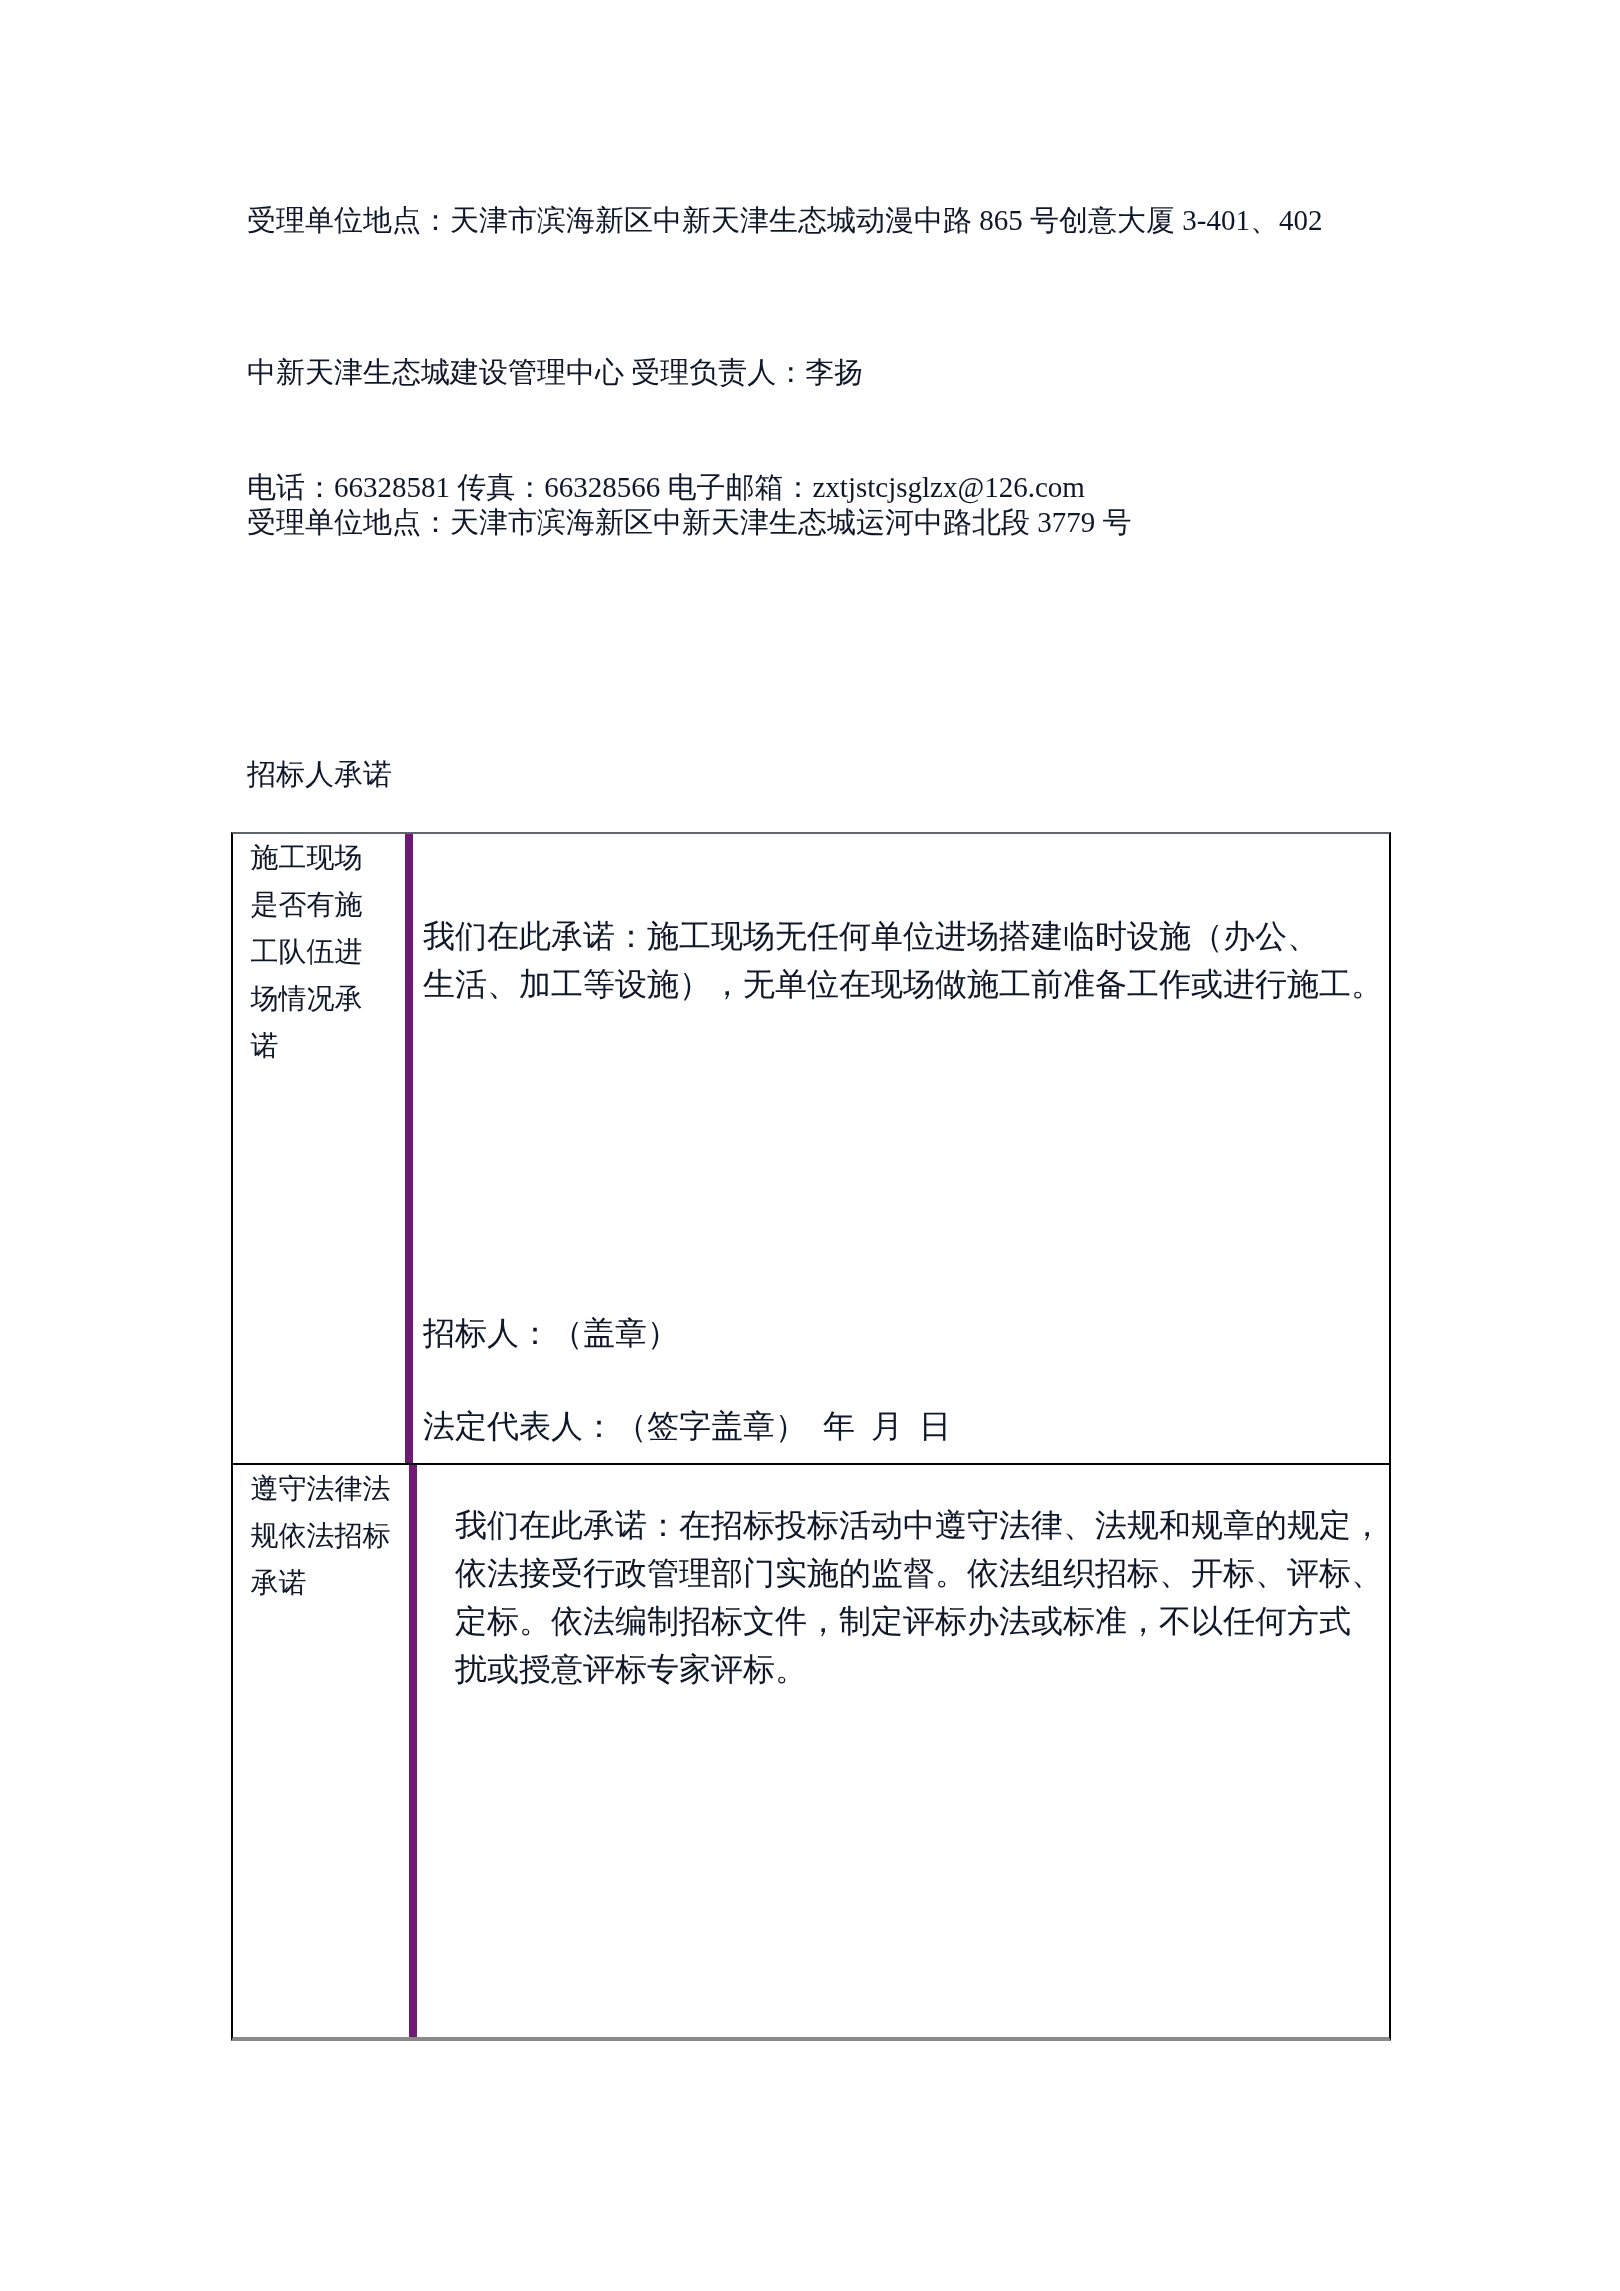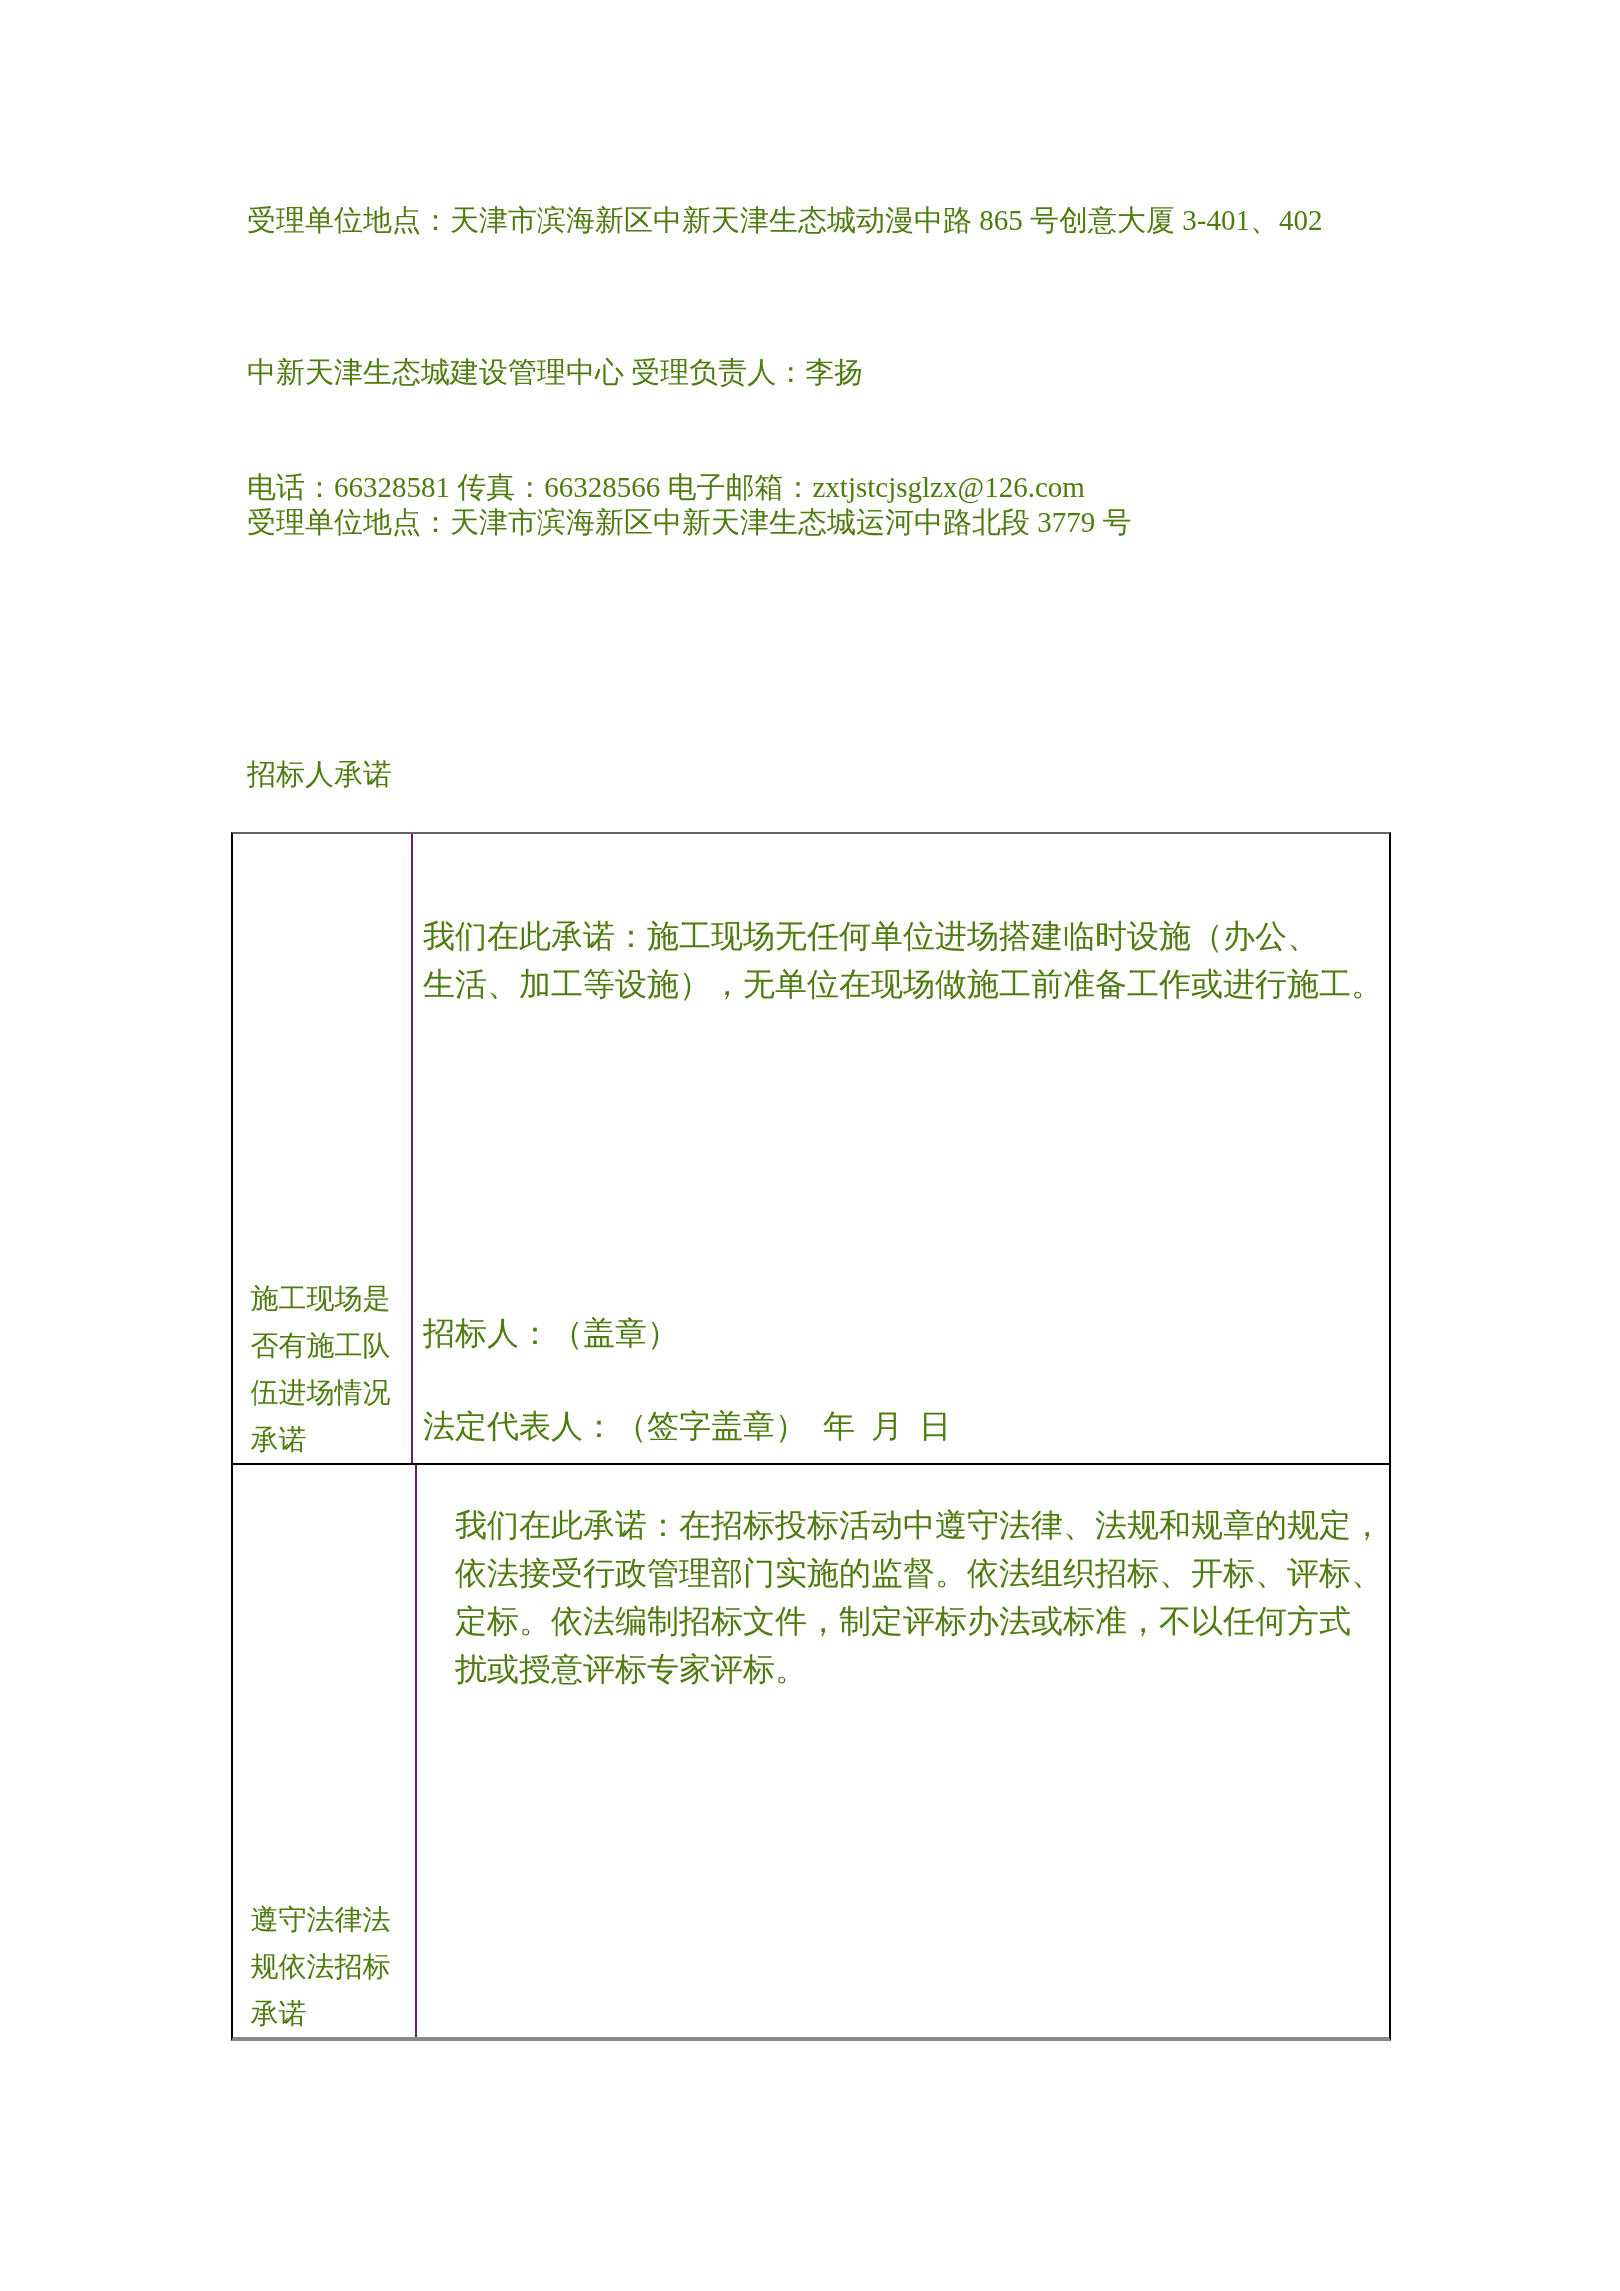--- a/index.html
+++ b/index.html
@@ -5,21 +5,21 @@
   html, body {
     margin: 0;
     padding: 0;
     background: #ffffff;
   }
   .page {
     position: relative;
     width: 1620px;
     height: 2292px;
     background: #ffffff;
-    color: #4d7c0f;
+    color: #0f172a;
     font-family: "Liberation Serif", "DejaVu Serif", serif;
     overflow: hidden;
   }
   .doc-line {
     position: absolute;
     left: 247px;
     font-size: 29px;
     line-height: 33px;
     white-space: pre;
   }
@@ -47,23 +47,23 @@
   .table-row.row-1 {
     height: 631px;
     border-bottom: 2px solid #000000;
   }
   .table-row.row-2 {
     height: 572px;
   }
   .label-cell {
     width: 315px;
     box-sizing: border-box;
-    border-right: 2px solid #701a75;
+    border-right: 8px solid #701a75;
     display: flex;
-    align-items: flex-end;
+    align-items: flex-start;
     padding: 0 17.6px;
     font-size: 28px;
     line-height: 47px;
   }
   .promise-cell {
     flex: 1;
     box-sizing: border-box;
     padding: 0 5.9px 0 9.8px;
     font-size: 32px;
     line-height: 48px;

